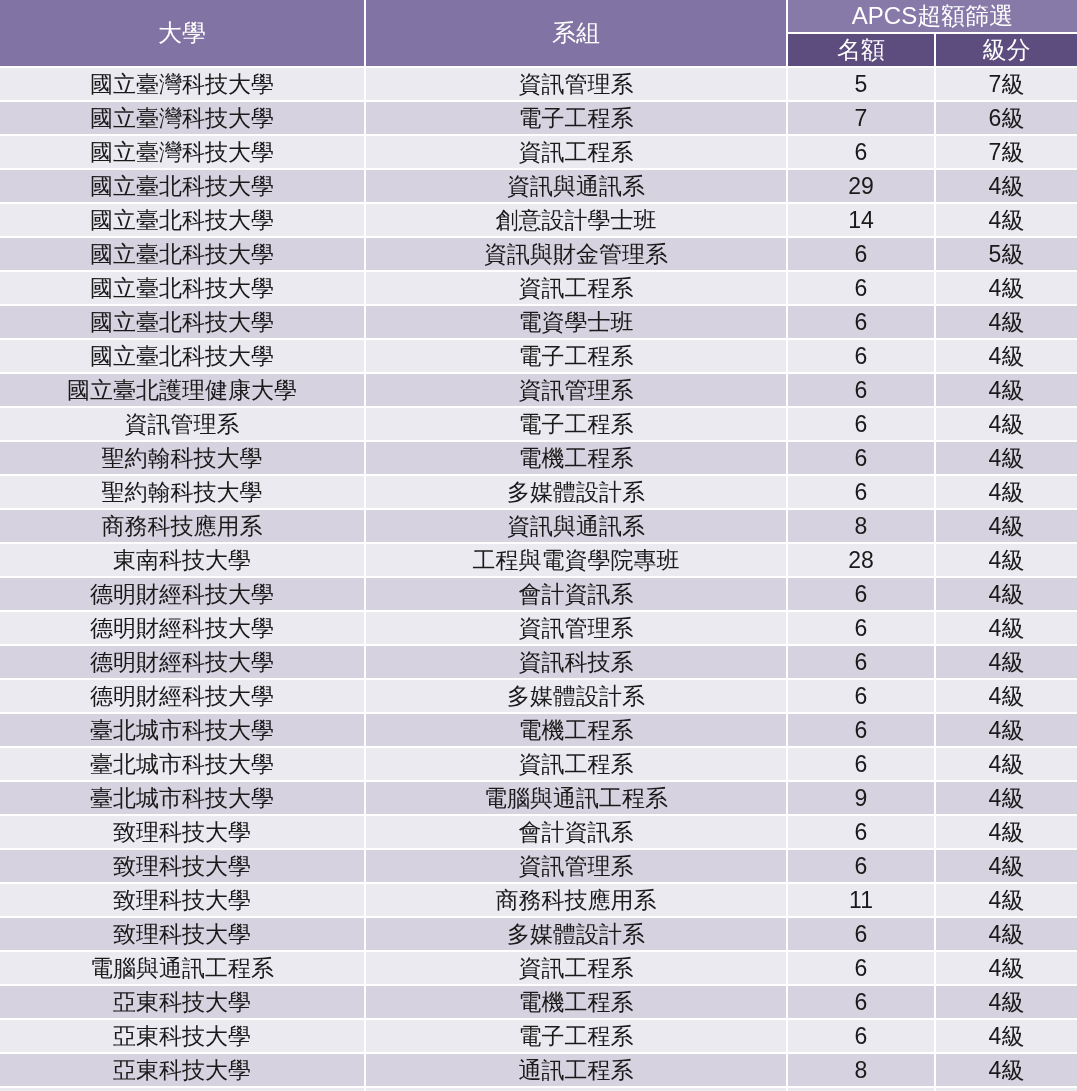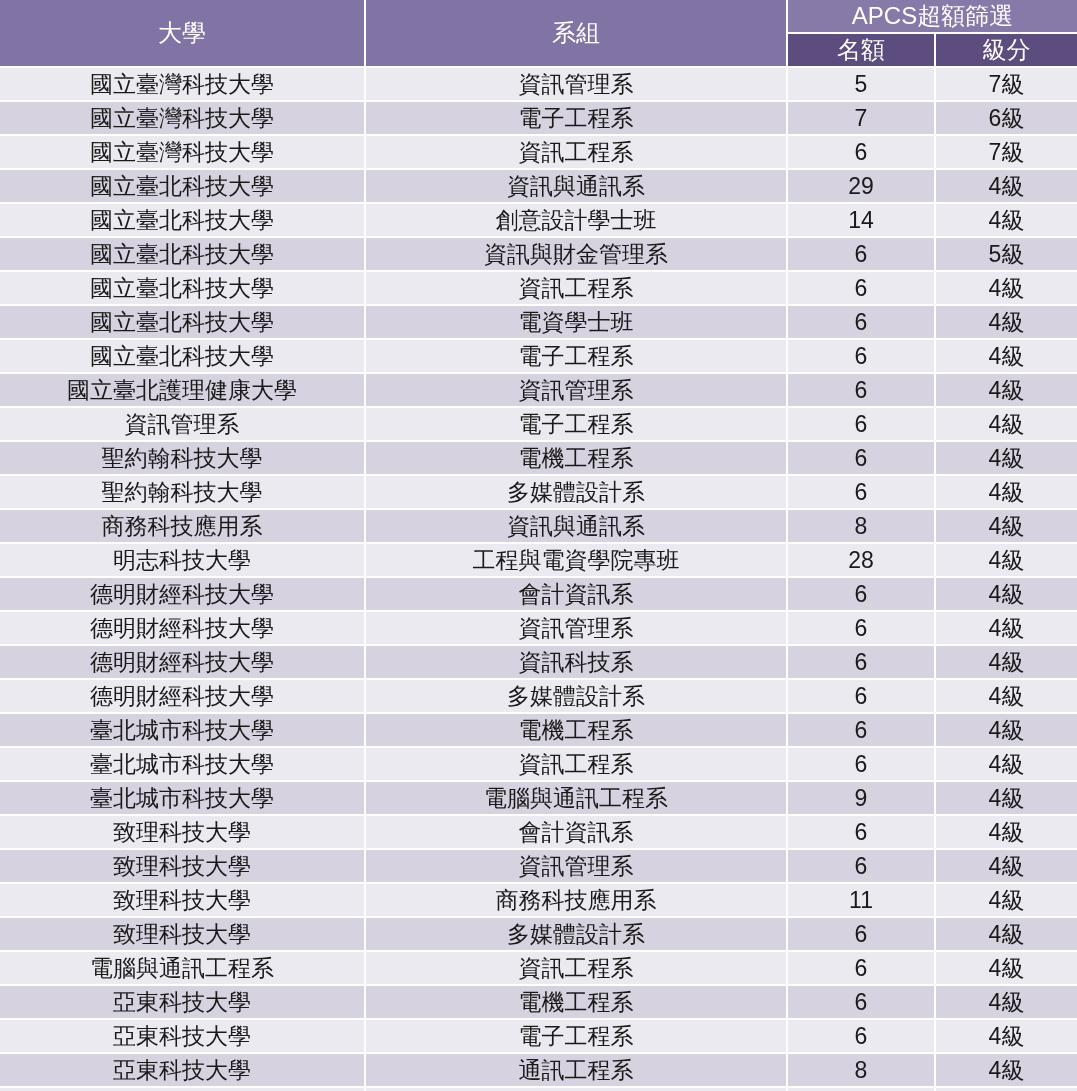--- a/index.html
+++ b/index.html
@@ -148,21 +148,21 @@
     <td>6</td>
     <td>4級</td>
   </tr>
       <tr>
     <td>商務科技應用系</td>
     <td>資訊與通訊系</td>
     <td>8</td>
     <td>4級</td>
   </tr>
       <tr>
-    <td>明志科技大學</td>
+    <td>東南科技大學</td>
     <td>工程與電資學院專班</td>
     <td>28</td>
     <td>4級</td>
   </tr>
       <tr>
     <td>德明財經科技大學</td>
     <td>會計資訊系</td>
     <td>6</td>
     <td>4級</td>
   </tr>

